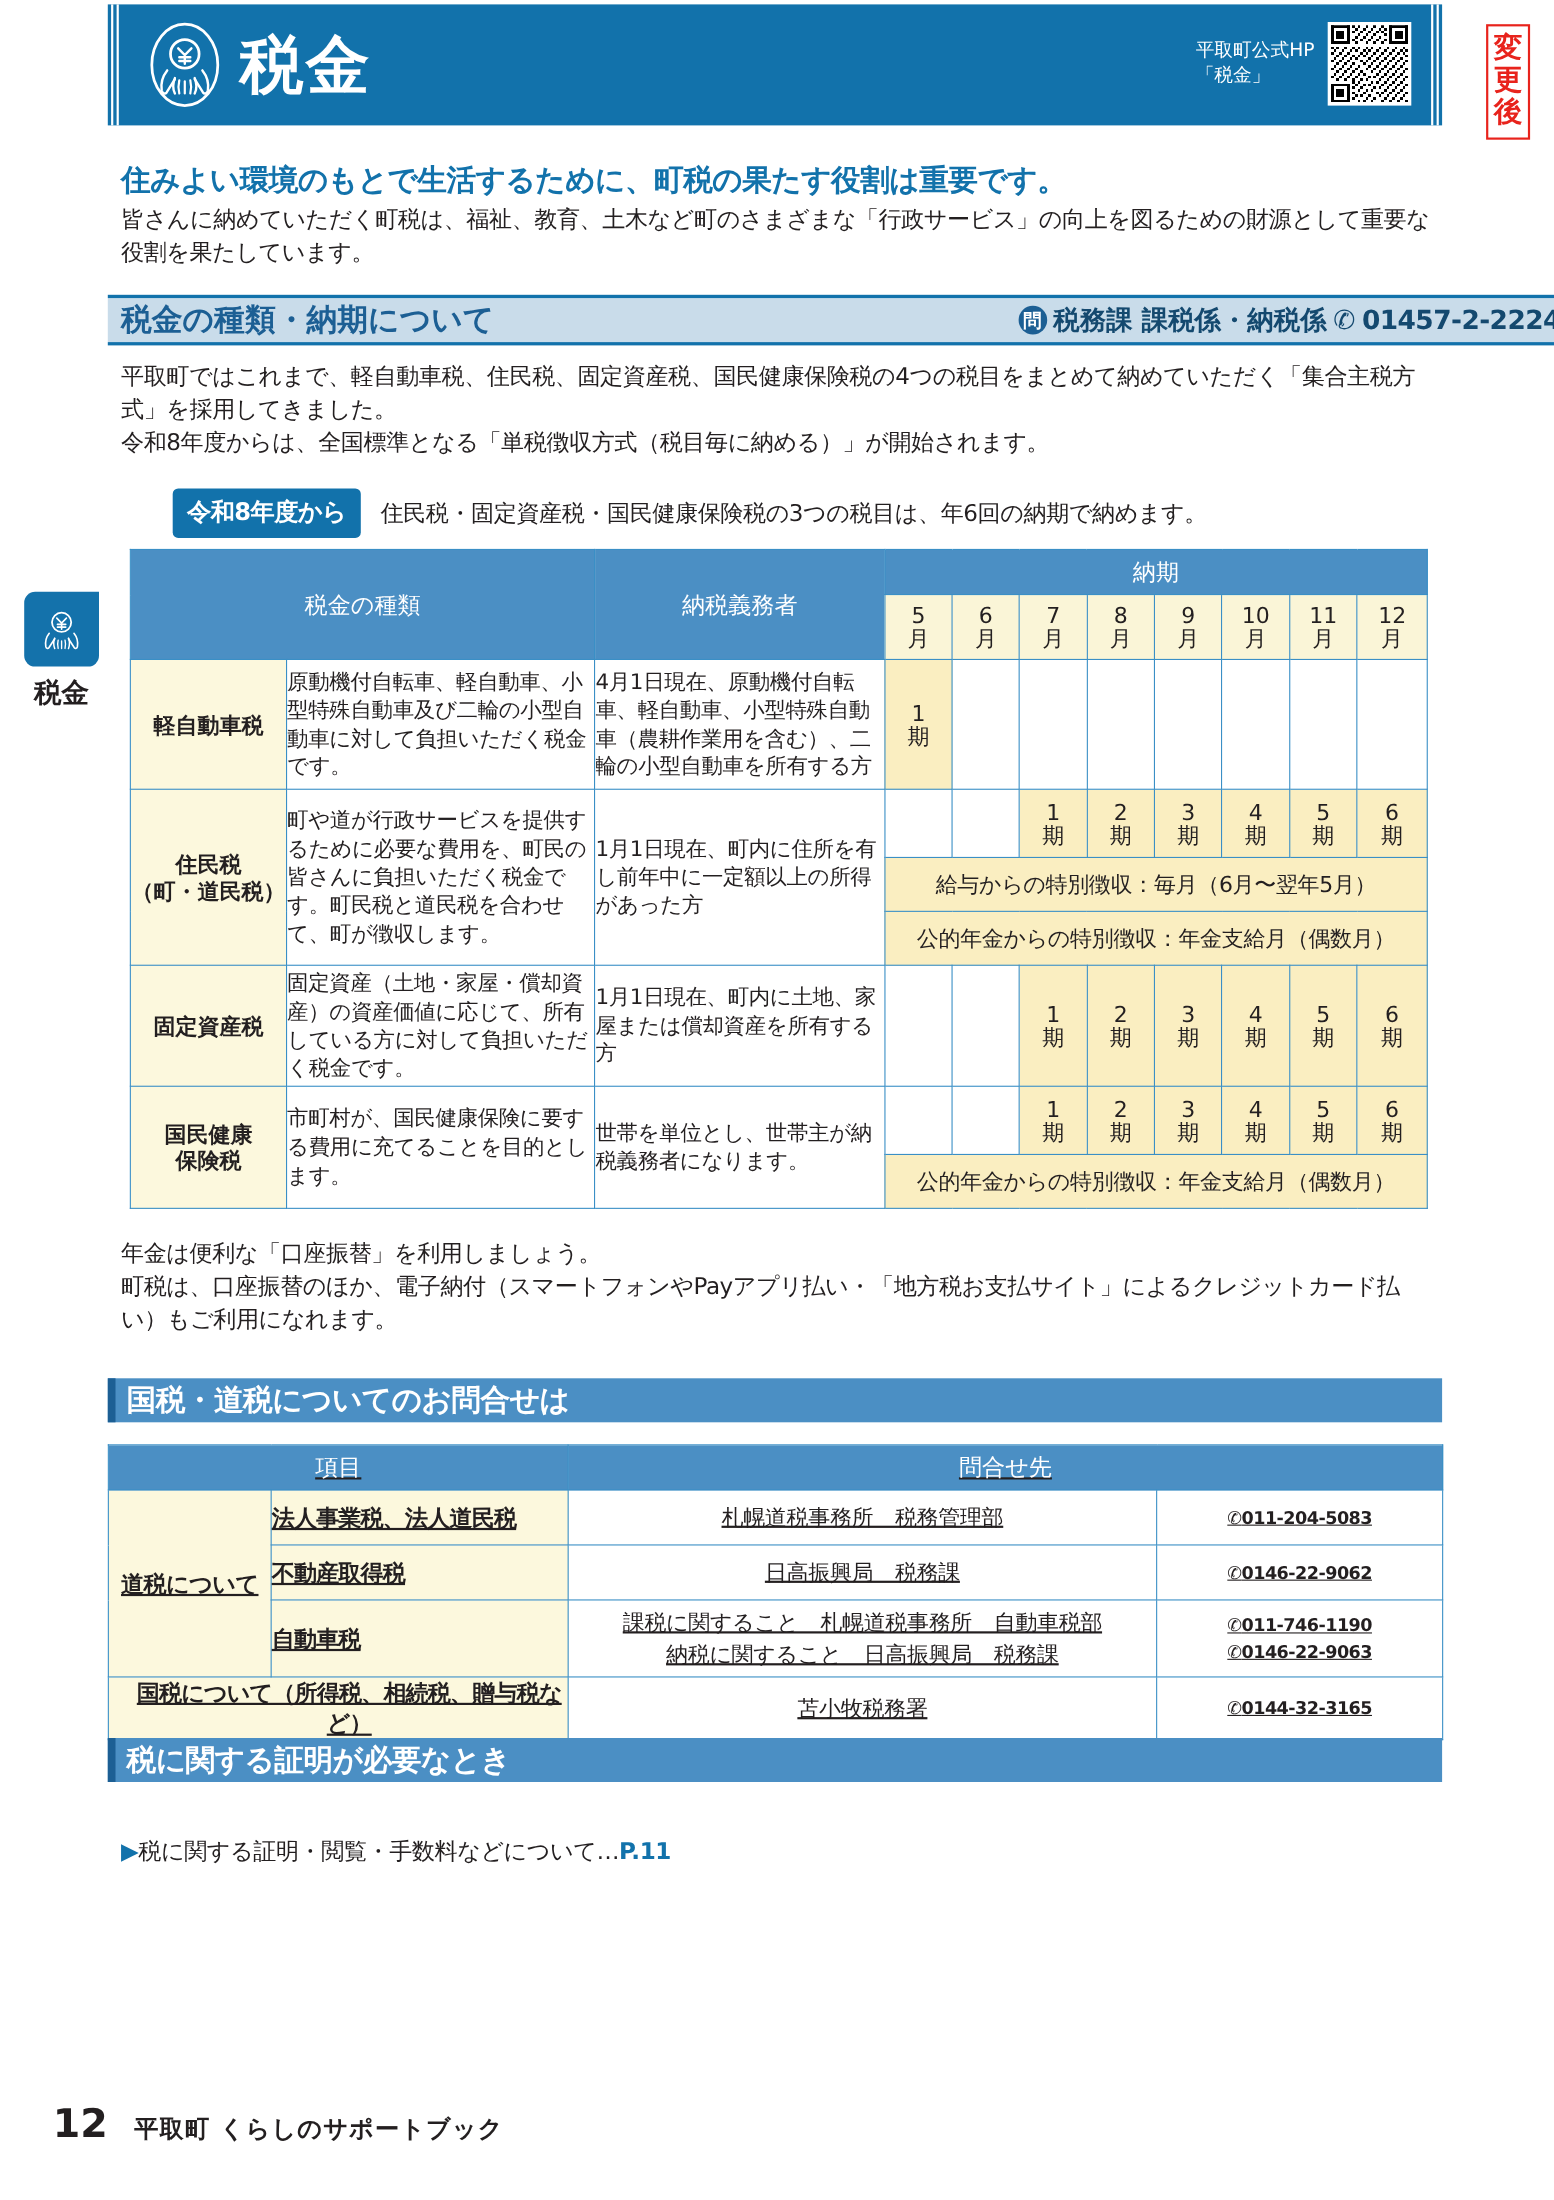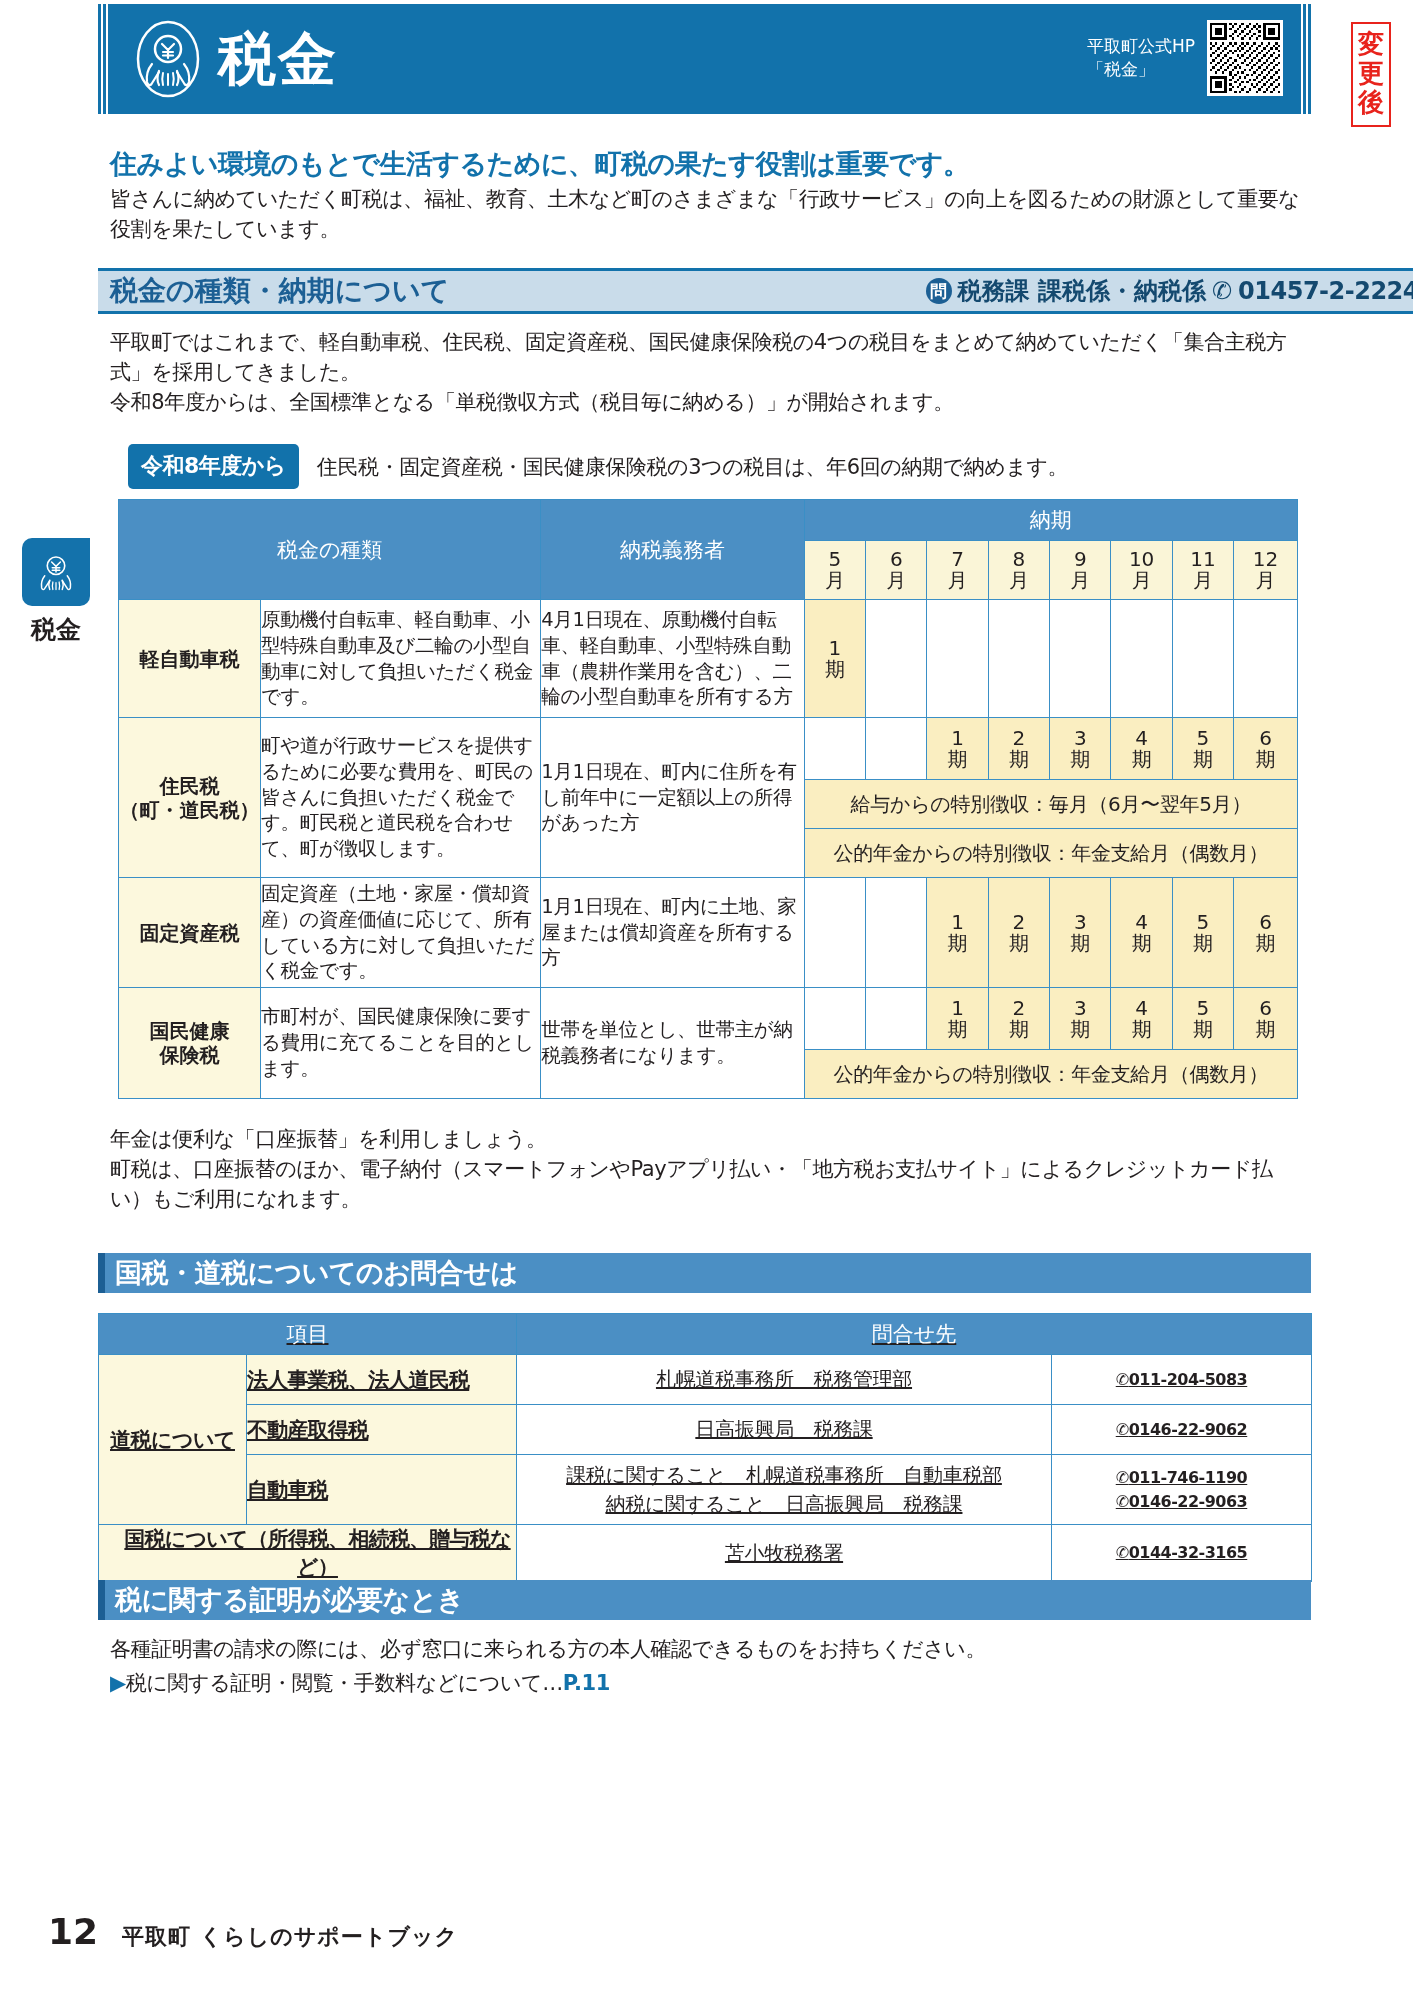--- a/index.html
+++ b/index.html
@@ -255,20 +255,21 @@
   }
   .reiwa-chip {
     background: #1272ab;
     color: #ffffff;
     font-size: 22px;
     font-weight: bold;
     border-radius: 5px;
     padding: 7px 13px 8px;
     font-family: "DejaVu Sans", sans-serif;
     letter-spacing: -0.5px;
+    margin-left: 29px;
   }
   .reiwa-note {
     font-size: 21px;
     color: #231f20;
     font-family: "DejaVu Sans", sans-serif;
     letter-spacing: -0.4px;
   }
 
   
   .tax-table {
@@ -983,21 +984,20 @@
           <span>✆</span><span>0144-32-3165</span>
         </td>
       </tr>
     </tbody>
   </table>
 
   <div class="flat-header" style="top:1580px;">
     <div class="flat-header-title">税に関する証明が必要なとき</div>
   </div>
 
-  <div class="body-text" style="left:110px; top:1635px; width:1200px;">各種証明書の請求の際には、必ず窓口に来られる方の本人確認できるものをお持ちください。</div>
 
   <div class="body-text" style="left:110px; top:1669px; width:1200px;">
     <span class="tri">▶</span><span>税に関する証明・閲覧・手数料などについて…</span><span class="page-link">P.11</span>
   </div>
 
   <div class="footer">
     <div class="footer-page">12</div>
     <div class="footer-text">平取町 くらしのサポートブック</div>
   </div>
 

